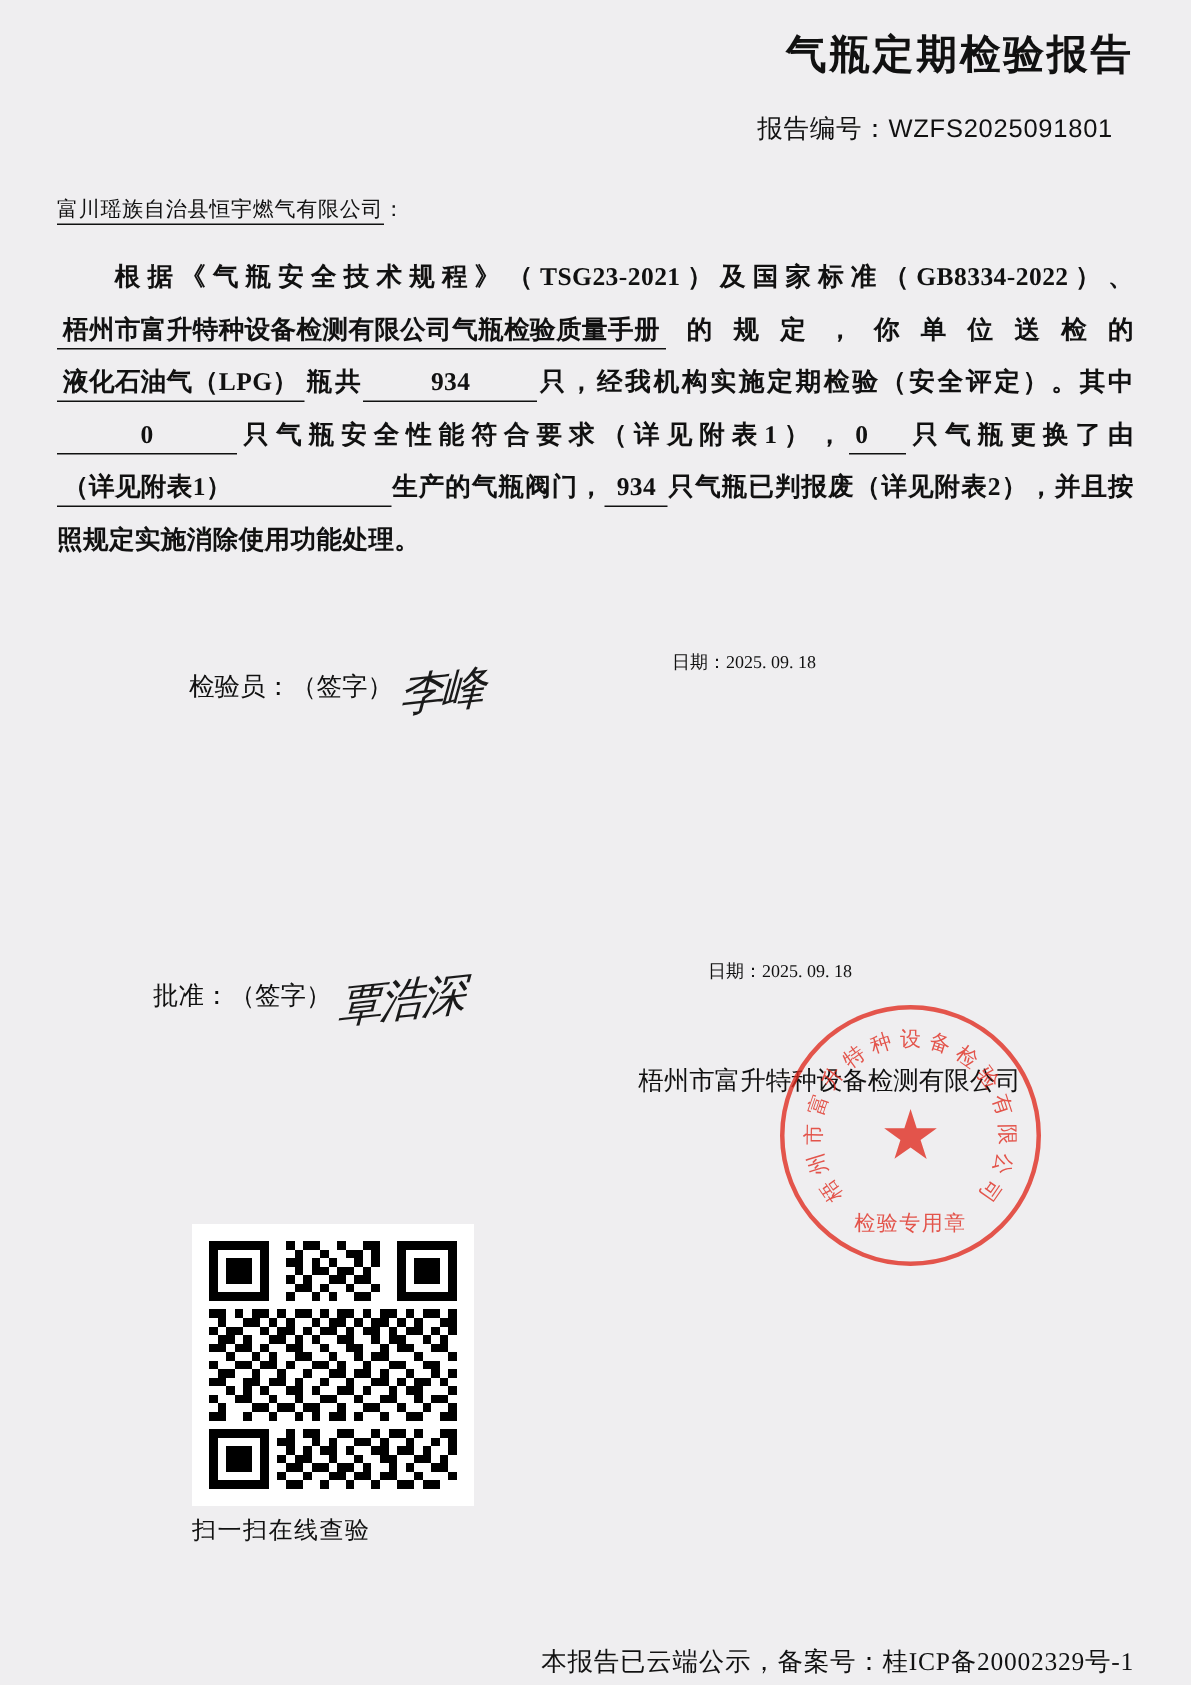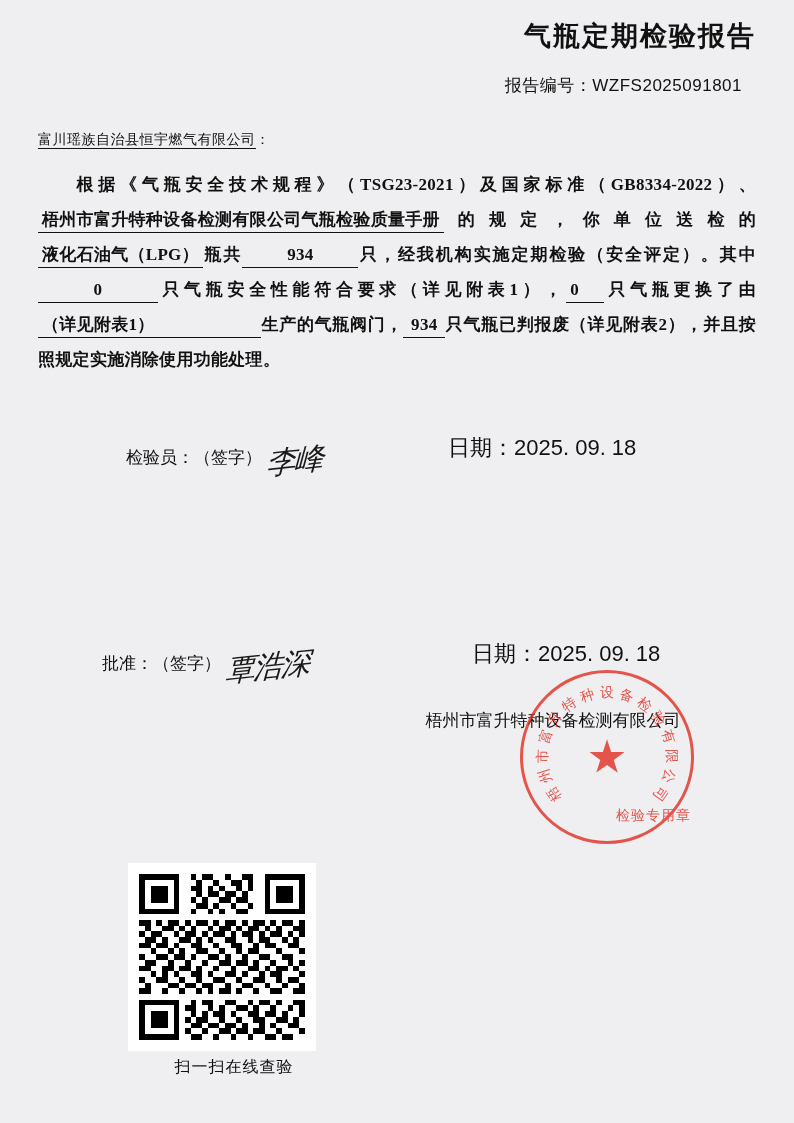--- a/index.html
+++ b/index.html
@@ -94,22 +94,22 @@
     transform: rotate(-6deg) skewX(-8deg);
     letter-spacing: -2px;
     margin-left: 4px;
     position: relative;
     top: 8px;
   }
   .sig-date {
     position: absolute;
     left: 410px;
     top: 0;
-    font-family: Liberation Sans, sans-serif;
-    font-size: 22px;
+    font-family: Liberation Serif, serif;
+    font-size: 12px;
   }
   .sig-block2 {
     margin-top: 86px;
     font-size: 17px;
     position: relative;
     height: 60px;
   }
   .sig-row2 {
     position: relative;
     padding-left: 64px;
@@ -156,33 +156,31 @@
     font-size: 14px;
     color: #e02a1e;
     font-family: "Liberation Sans", "DejaVu Sans", sans-serif;
     transform-origin: 0 0;
   }
   .stamp .bottom-text {
     position: absolute;
     bottom: 16px;
     left: 0;
     width: 100%;
-    text-align: right;
+    text-align: center;
     color: #e02a1e;
     font-size: 14px;
     font-family: Liberation Serif, serif;
     letter-spacing: 1px;
   }
   .qr-wrap {
     position: absolute;
     left: 128px;
     top: 798px;
     width: 212px;
-    text-align: center;
-    margin-top: 47px;
   }
   .qr {
     width: 188px;
     height: 188px;
     background: #ffffff;
     padding: 0;
     box-sizing: border-box;
     display: block;
   }
   .qr-caption {
@@ -482,14 +480,15 @@
           <rect x="15" y="30" width="1" height="1"></rect>
           <rect x="18" y="30" width="1" height="1"></rect>
           <rect x="21" y="30" width="1" height="1"></rect>
           <rect x="24" y="30" width="2" height="1"></rect>
           <rect x="27" y="30" width="2" height="1"></rect>
       </g>
     </svg>
     <div class="qr-caption">扫一扫在线查验</div>
   </div>
 
+  <div class="footer-note">本报告已云端公示，备案号：桂ICP备20002329号-1</div>
 
 </div>
 
 </body></html>

